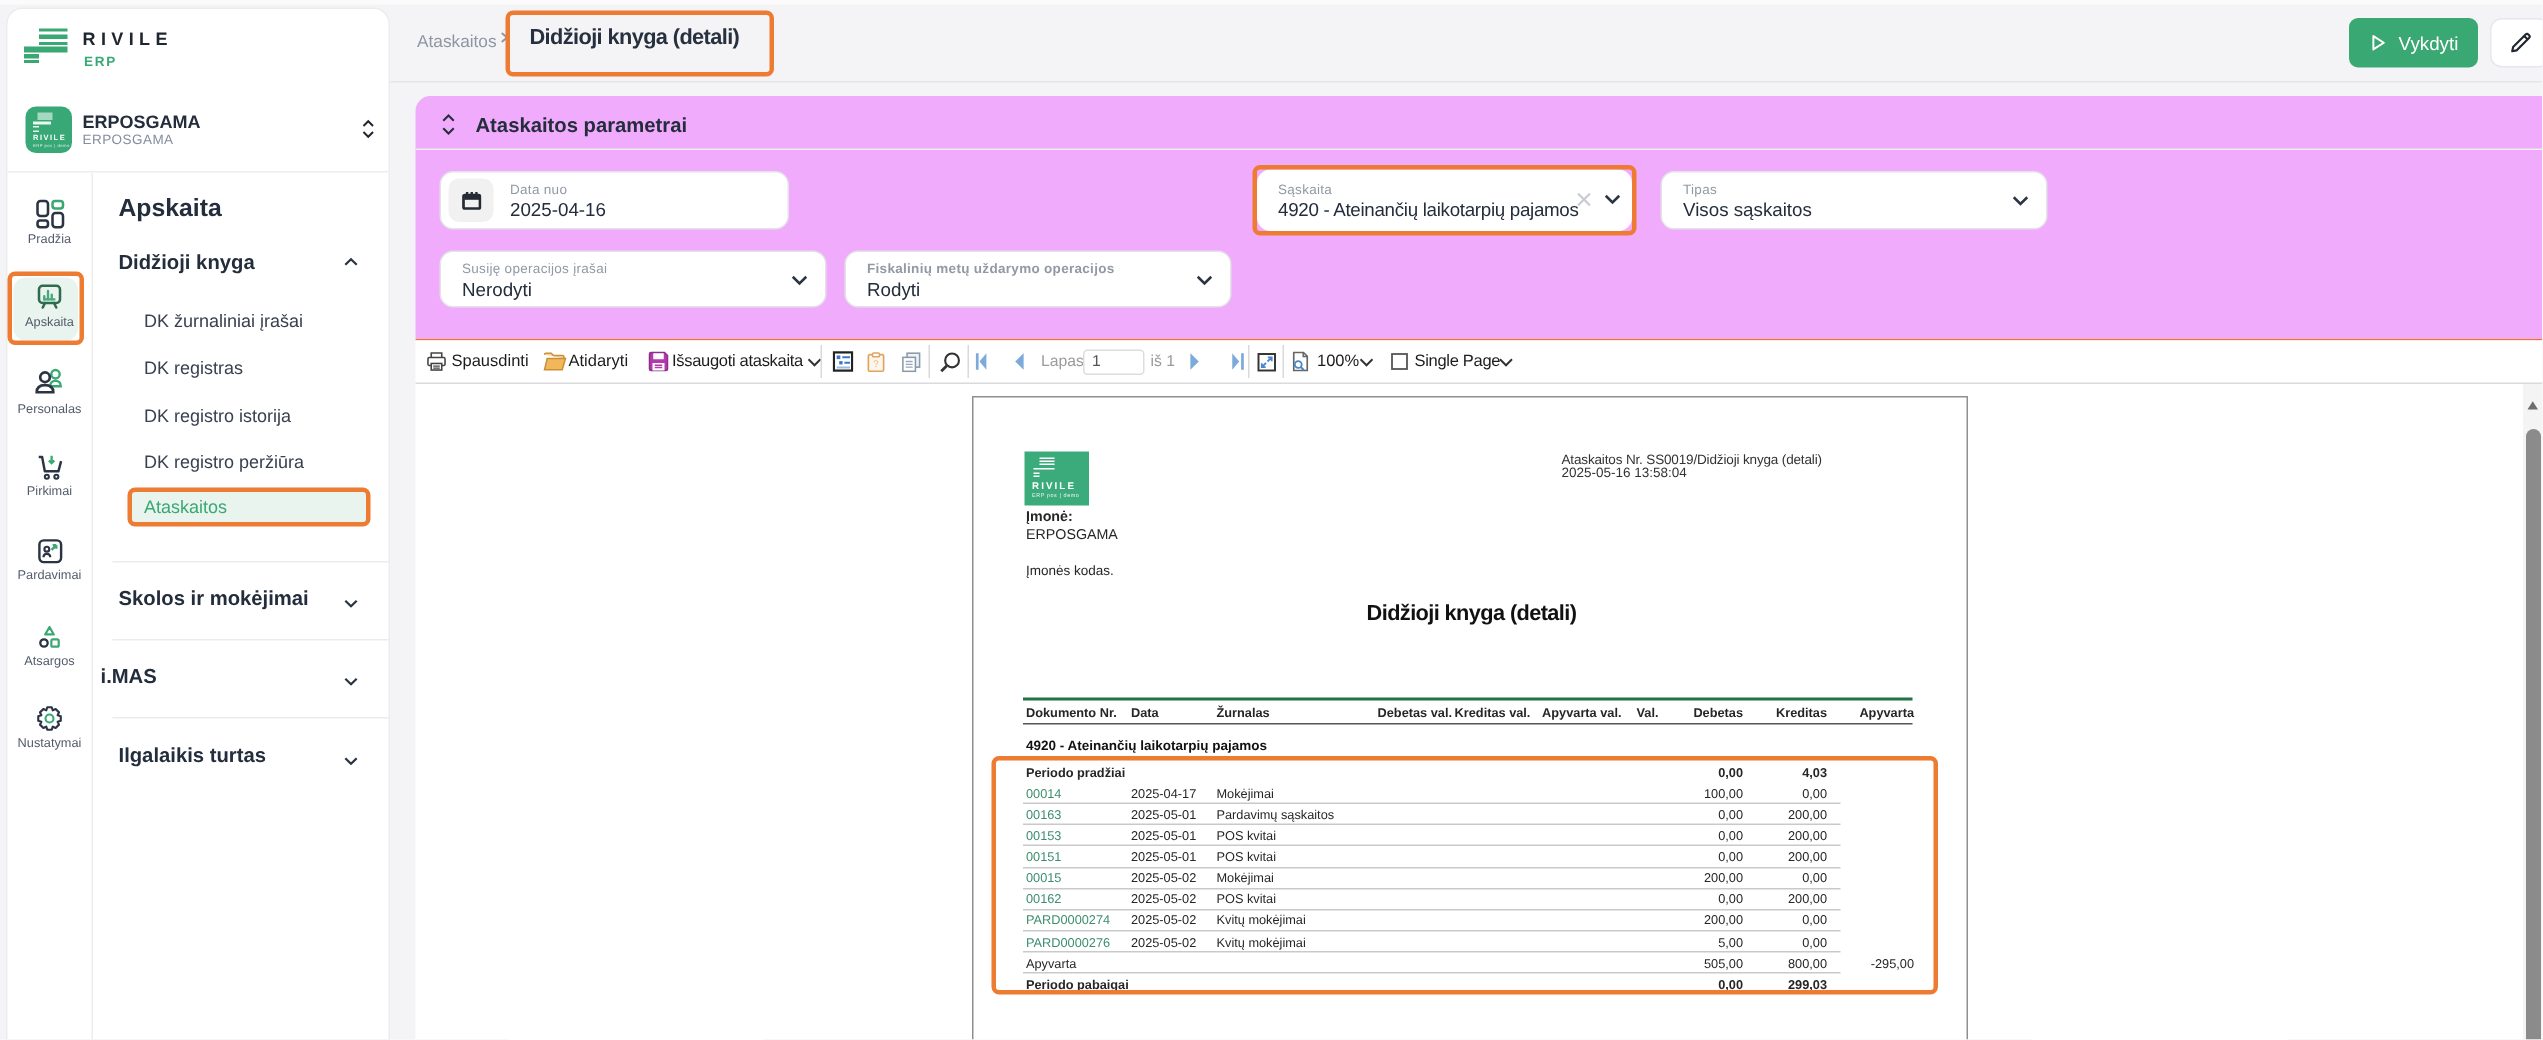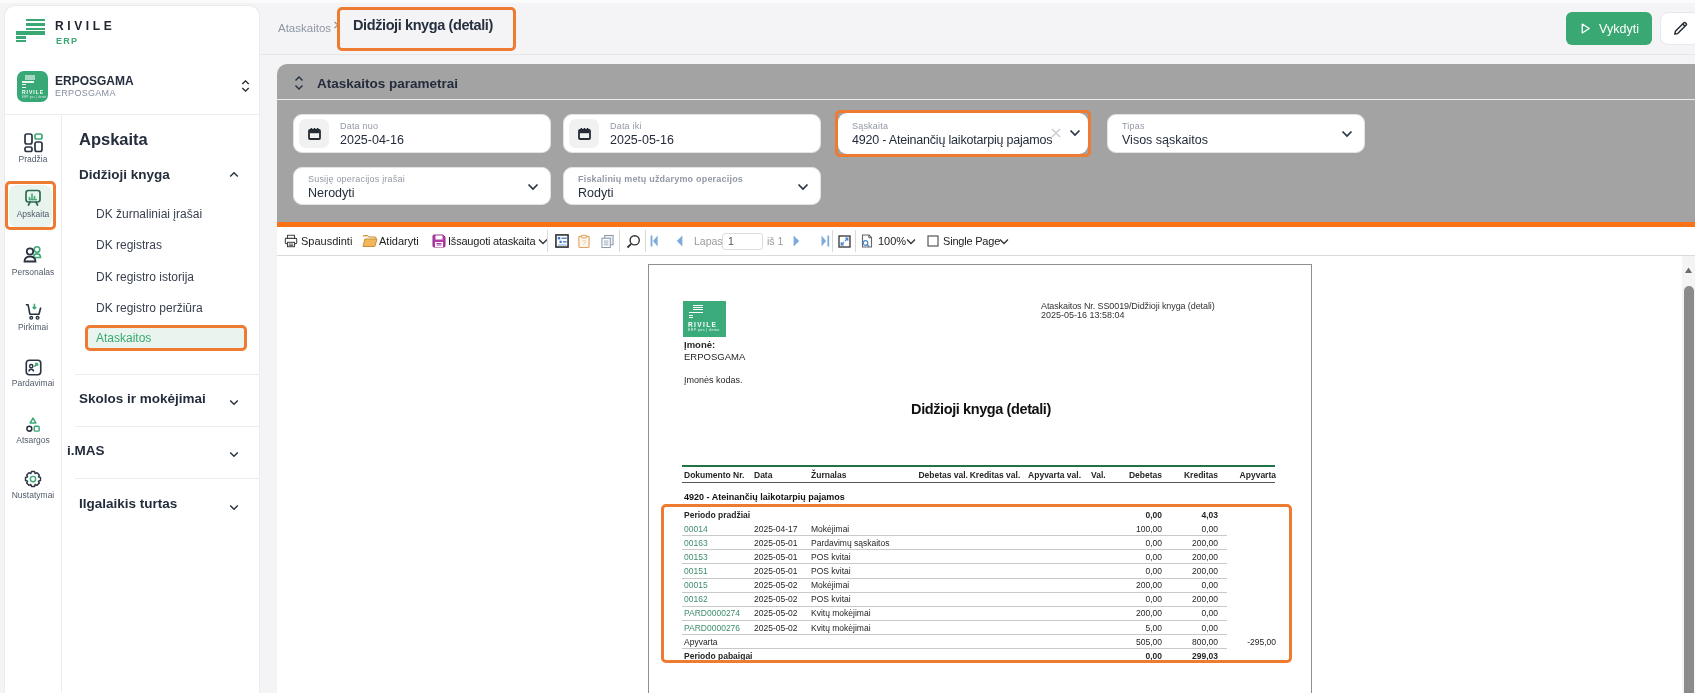--- a/index.html
+++ b/index.html
@@ -24,21 +24,21 @@
 #sb-head{position:absolute;left:0;top:0;width:254px;height:109px;border-bottom:1px solid #eceded;}
 #raildiv{position:absolute;left:56px;top:109px;width:1px;height:578px;background:#eceded;}
 .railitem{position:absolute;left:0;width:56px;text-align:center;}
 .railitem svg{display:block;margin:0 auto 2px;}
 .raillabel{font-size:8.5px;color:#525b6b;display:block;line-height:9px;}
 .menuhead{position:absolute;left:19px;font-size:16.5px;font-weight:bold;color:#242d3c;}
 .menugrp{position:absolute;left:19px;font-size:13.5px;font-weight:bold;color:#242d3c;}
 .menuitem{position:absolute;left:36px;font-size:12px;color:#39414f;}
 
 
-#params{position:absolute;left:277px;top:64px;width:1418px;height:163px;background:#a3a3a3;border-radius:10px 0 0 0;border-bottom:5px solid #f97316;}
+#params{position:absolute;left:277px;top:64px;width:1418px;height:163px;background:#f0abfc;border-radius:10px 0 0 0;border-bottom:1px solid #f97316;}
 #params .hdr{position:absolute;left:40px;top:12px;font-size:13.5px;font-weight:bold;color:#242d3c;}
 #params .hdrline{position:absolute;left:0;top:35px;width:1418px;height:1px;background:#ededee;}
 .fbox{position:absolute;background:#fff;border:1px solid #e3e3e6;border-radius:9px;}
 .flabel{position:absolute;font-size:9px;color:#9299a5;letter-spacing:.2px;}
 .fvalue{position:absolute;font-size:12.5px;color:#242d3c;}
 .icobox{position:absolute;left:5px;top:4px;width:30px;height:29px;background:#f1f1f2;border-radius:7px;display:flex;align-items:center;justify-content:center;}
 
 
 #toolbar{position:absolute;left:277px;top:227px;width:1418px;height:29px;background:#fff;border-bottom:1px solid #d9dadd;}
 #toolbar .t{position:absolute;top:0;height:28px;display:flex;align-items:center;font-size:11px;color:#1c1c1c;}
@@ -212,45 +212,32 @@
       </svg>
   </div>
   <div id="params">
     <svg class="abs" style="left:16px;top:11px;" width="12" height="16" viewBox="0 0 12 16">
         <path d="M2.5 5.5 L6 2 L9.5 5.5" stroke="#242d3c" stroke-width="1.4" fill="none"></path>
         <path d="M2.5 10.5 L6 14 L9.5 10.5" stroke="#242d3c" stroke-width="1.4" fill="none"></path>
       </svg>
     <div class="hdr">Ataskaitos parametrai</div>
     <div class="hdrline"></div>
 
-    <div class="fbox" style="left:16px;top:50px;width:258px;height:39px;">
+    <div class="fbox" style="left:16px;top:50px;width:233px;height:39px;">
       <div class="icobox">
           <svg width="13" height="13" viewBox="0 0 13 13">
             <rect x="1" y="3" width="11" height="9" rx="1" fill="none" stroke="#252b33" stroke-width="1.8"></rect>
             <rect x="1.5" y="3" width="10" height="3.2" fill="#252b33"></rect>
             <rect x="2.6" y="1" width="1.6" height="2.6" fill="#252b33"></rect>
             <rect x="5.7" y="1" width="1.6" height="2.6" fill="#252b33"></rect>
             <rect x="8.8" y="1" width="1.6" height="2.6" fill="#252b33"></rect>
           </svg>
         </div>
       <div class="flabel" style="left:46px;top:6px;">Data nuo</div>
       <div class="fvalue" style="left:46px;top:18px;">2025-04-16</div>
-    </div>
-    <div class="fbox" style="left:286px;top:50px;width:258px;height:39px;">
-      <div class="icobox">
-          <svg width="13" height="13" viewBox="0 0 13 13">
-            <rect x="1" y="3" width="11" height="9" rx="1" fill="none" stroke="#252b33" stroke-width="1.8"></rect>
-            <rect x="1.5" y="3" width="10" height="3.2" fill="#252b33"></rect>
-            <rect x="2.6" y="1" width="1.6" height="2.6" fill="#252b33"></rect>
-            <rect x="5.7" y="1" width="1.6" height="2.6" fill="#252b33"></rect>
-            <rect x="8.8" y="1" width="1.6" height="2.6" fill="#252b33"></rect>
-          </svg>
-        </div>
-      <div class="flabel" style="left:46px;top:6px;">Data iki</div>
-      <div class="fvalue" style="left:46px;top:18px;">2025-05-16</div>
     </div>
     <div class="fbox" style="left:561px;top:49px;width:250px;height:41px;border:none;">
       <div class="flabel" style="left:14px;top:8px;">Sąskaita</div>
       <div class="fvalue" style="left:14px;top:20px;font-size:12.5px;letter-spacing:-.2px;">4920 - Ateinančių laikotarpių pajamos</div>
       <svg class="abs" style="left:212px;top:14px;" width="12" height="12" viewBox="0 0 12 12">
           <path d="M2 2 L10 10 M10 2 L2 10" stroke="#c9ccd2" stroke-width="1.5"></path>
         </svg>
       <svg class="abs" style="left:231px;top:16px;" width="12" height="8" viewBox="0 0 12 8">
           <path d="M1.5 1.5 L6 6 L10.5 1.5" stroke="#2b3442" stroke-width="1.7" fill="none"></path>
         </svg>

